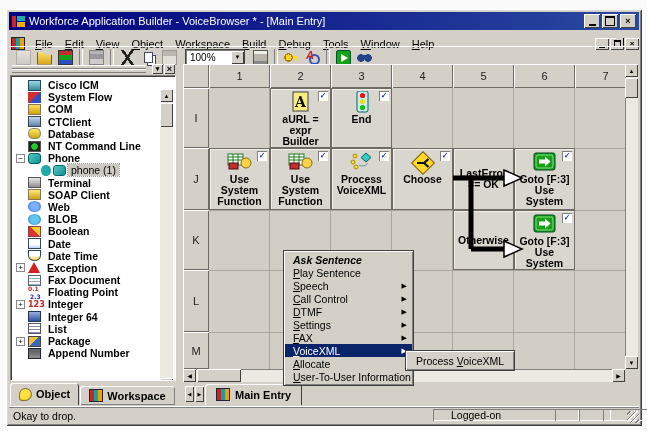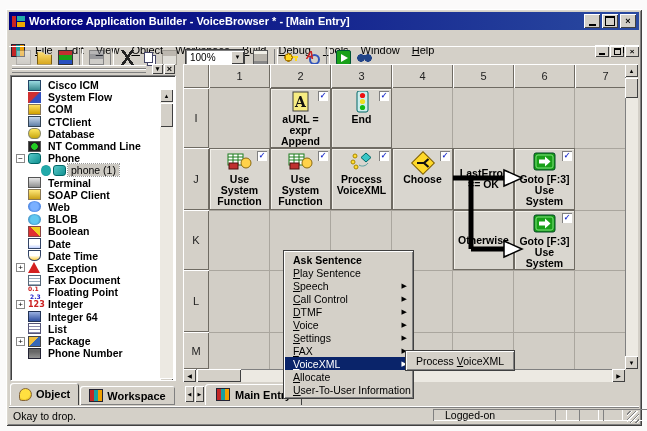--- a/index.html
+++ b/index.html
@@ -2,29 +2,29 @@
 <html><head>
 <meta charset="utf-8">
 <style>
   html,body{margin:0;padding:0;background:#fbfafa;font-family:"Liberation Sans",sans-serif;}
   .page{position:relative;width:647px;height:431px;background:#fbfafa;overflow:hidden;}
   .win{position:absolute;left:6px;top:9px;width:636px;height:417px;background:#d4d0c8;
        box-shadow:inset 1px 1px 0 #fff,inset -1px -1px 0 #404040,inset 2px 2px 0 #dcd8d0,inset -2px -2px 0 #808080;}
   
   .titlebar{position:absolute;left:3px;top:3px;right:3px;height:18px;background:linear-gradient(90deg,#00007e,#2a4aa0);
             display:flex;align-items:center;padding:0 3px;gap:4px;}
-  .title{color:#fff;font-weight:bold;font-size:11px;flex:1;white-space:nowrap;overflow:hidden;}
+  .title{color:#fff;font-weight:normal;font-size:11px;flex:1;white-space:nowrap;overflow:hidden;}
   .winbtns{display:flex;gap:2px;}
   .winbtn{width:16px;height:14px;background:#d4d0c8;box-shadow:inset 1px 1px 0 #fff,inset -1px -1px 0 #404040;
           display:flex;align-items:center;justify-content:center;font-size:9px;font-weight:bold;color:#000;}
   .g-min{width:7px;height:2px;background:#000;margin-top:7px;}
   .g-max{width:8px;height:7px;border:1px solid #000;border-top-width:2px;}
   .g-restore{width:6px;height:5px;border:1px solid #000;border-top-width:2px;box-shadow:2px -2px 0 -0px #d4d0c8,3px -2px 0 0px #000;}
   
-  .menubar{position:absolute;left:3px;top:21px;right:3px;height:27px;display:flex;align-items:flex-end;font-size:11px;color:#000;padding-left:2px;gap:0;}
+  .menubar{position:absolute;left:3px;top:21px;right:3px;height:27px;display:flex;align-items:center;font-size:11px;color:#000;padding-left:2px;gap:0;}
   .menu-item{padding:1px 6px;white-space:nowrap;}
   .mdibtns{margin-left:auto;display:flex;gap:1px;}
   .mdibtn{width:14px;height:12px;background:#d4d0c8;box-shadow:inset 1px 1px 0 #fff,inset -1px -1px 0 #404040;
           display:flex;align-items:center;justify-content:center;font-size:8px;font-weight:bold;}
   .mdibtn .g-min{margin-top:6px;width:6px;}
   .mdibtn .g-restore{width:5px;height:4px;}
   .flowdoc-icon{width:12px;height:11px;flex:none;background:linear-gradient(90deg,#c22626 0 30%,#18a0a0 35% 65%,#f0a000 70%);border:1px solid #223;}
   
   .toolbar{position:absolute;left:3px;top:37px;right:3px;height:20px;display:flex;align-items:center;padding-left:4px;border-top:1px solid #fff;}
   .tb{width:21px;height:18px;display:flex;align-items:center;justify-content:center;flex:none;}
@@ -136,33 +136,33 @@
   .scorner{position:absolute;right:0;bottom:0;width:13px;height:13px;background:#d4d0c8;}
   
   .tabstrip{position:absolute;left:177px;top:374px;width:455px;height:22px;}
   .tsbtn{position:absolute;top:3px;width:9px;height:16px;background:#d4d0c8;box-shadow:inset 1px 1px 0 #fff,inset -1px -1px 0 #404040;
          font-size:5px;display:flex;align-items:center;justify-content:center;}
   .doctab{position:absolute;left:22px;top:1px;height:21px;padding:0 11px;display:flex;align-items:center;gap:5px;
           background:#d4d0c8;box-shadow:inset 1px 1px 0 #fff,inset -1px 0 0 #404040;font-weight:bold;font-size:11px;border-radius:3px 3px 0 0;}
   
   .statusbar{position:absolute;left:3px;right:3px;bottom:3px;height:15px;border-top:1px solid #808080;box-shadow:0 -1px 0 #fff;font-size:10.5px;color:#000;}
   .sbmsg{position:absolute;left:4px;top:2px;}
-  .sbpanel{position:absolute;top:1px;height:12px;box-shadow:inset 1px 1px 0 #808080,inset -1px -1px 0 #fff;padding:0 12px;line-height:12px;}
+  .sbpanel{position:absolute;top:1px;height:12px;box-shadow:inset 1px 1px 0 #808080,inset -1px -1px 0 #fff;padding:0 18px;line-height:12px;}
   .p-logged{left:424px;width:110px;}
   .p-a{left:546px;width:20px;} .p-b{left:570px;width:20px;} .p-c{left:594px;width:24px;}
   .rgrip{position:absolute;right:0;bottom:0;width:12px;height:12px;
          background:repeating-linear-gradient(135deg,transparent 0 2px,#808080 2px 3px,#fff 3px 4px);}
   
   .ctxmenu{position:absolute;left:277px;top:241px;width:127px;z-index:50;background:#d4d0c8;
            border:1px solid #404040;box-shadow:inset 1px 1px 0 #fff,inset -1px -1px 0 #808080;padding:2px 1px;}
   .cmi{height:13px;display:flex;align-items:center;padding:0 5px 0 8px;font-size:10.5px;color:#000;}
   .cmlab{white-space:nowrap;}
   .cmarrow{font-size:7px;margin-left:auto;}
   .cmi-hl{background:#0a246a;color:#fff;}
-  .cmi-bold{font-weight:bold;}
+  .cmi-bold{font-weight:bold;font-style:italic;}
   .submenu{position:absolute;left:399px;top:341px;width:106px;z-index:51;background:#d4d0c8;
            border:1px solid #404040;box-shadow:inset 1px 1px 0 #fff,inset -1px -1px 0 #808080;padding:2px 1px;}
   .submenu .cmi{height:15px;justify-content:center;padding:0 4px;}
 </style>
 </head>
 <body>
 
 <div class="page">
 <div class="win">
 
@@ -376,21 +376,21 @@
               <span class="tlabel">List</span>
             </div>
             <div class="trow">
               <span class="ebox">+</span>
               <i class="ticon ic-package-icon"></i>
               <span class="tlabel">Package</span>
             </div>
             <div class="trow">
               <span class="ebox ebox-none"></span>
               <i class="ticon ic-phone-number-icon"></i>
-              <span class="tlabel">Phone Number</span>
+              <span class="tlabel">Append Number</span>
             </div>
           </div>
       <div class="tscroll">
         <span class="sb-arrow" style="top:0;">▲</span>
         <span class="sb-thumb" style="top:14px;height:24px;"></span>
         <span class="sb-arrow" style="bottom:0;">▼</span>
       </div>
     </div>
     <div class="sbtabs">
       <span class="sbtab active">
@@ -429,21 +429,21 @@
       <div class="hline" style="top:244px;"></div>
 
       <div class="cell" style="left:61px;top:0;height:60px;">
         <span class="cellcheck"></span>
         <span class="cicon"><svg width="22" height="22">
                 <rect x="3" y="1" width="15" height="19" fill="#f7ec82" stroke="#404040"></rect>
                 <text x="10.5" y="16" font-family="DejaVu Serif,serif" font-size="14" font-weight="bold" text-anchor="middle" fill="#111">A</text>
               </svg></span>
         <span class="clabel">aURL =
 expr
-Append</span>
+Builder</span>
       </div>
       <div class="cell" style="left:122px;top:0;height:60px;">
         <span class="cellcheck"></span>
         <span class="cicon"><svg width="22" height="22">
                 <rect x="6" y="0" width="11" height="21" rx="2" fill="#cdeeee" stroke="#066"></rect>
                 <circle cx="11.5" cy="4.5" r="2.6" fill="#e11"></circle>
                 <circle cx="11.5" cy="10.5" r="2.6" fill="#ed2"></circle>
                 <circle cx="11.5" cy="16.5" r="2.6" fill="#1b1"></circle>
               </svg></span>
         <span class="clabel">End</span>
@@ -578,24 +578,20 @@
           </div>
           <div class="cmi">
             <span class="cmlab"><u>C</u>all Control</span>
             <span class="cmarrow">▶</span>
           </div>
           <div class="cmi">
             <span class="cmlab"><u>D</u>TMF</span>
             <span class="cmarrow">▶</span>
           </div>
           <div class="cmi">
-            <span class="cmlab"><u>V</u>oice</span>
-            <span class="cmarrow">▶</span>
-          </div>
-          <div class="cmi">
             <span class="cmlab"><u>S</u>ettings</span>
             <span class="cmarrow">▶</span>
           </div>
           <div class="cmi">
             <span class="cmlab"><u>F</u>AX</span>
             <span class="cmarrow">▶</span>
           </div>
           <div class="cmi cmi-hl">
             <span class="cmlab"><u>V</u>oiceXML</span>
             <span class="cmarrow">▶</span>

